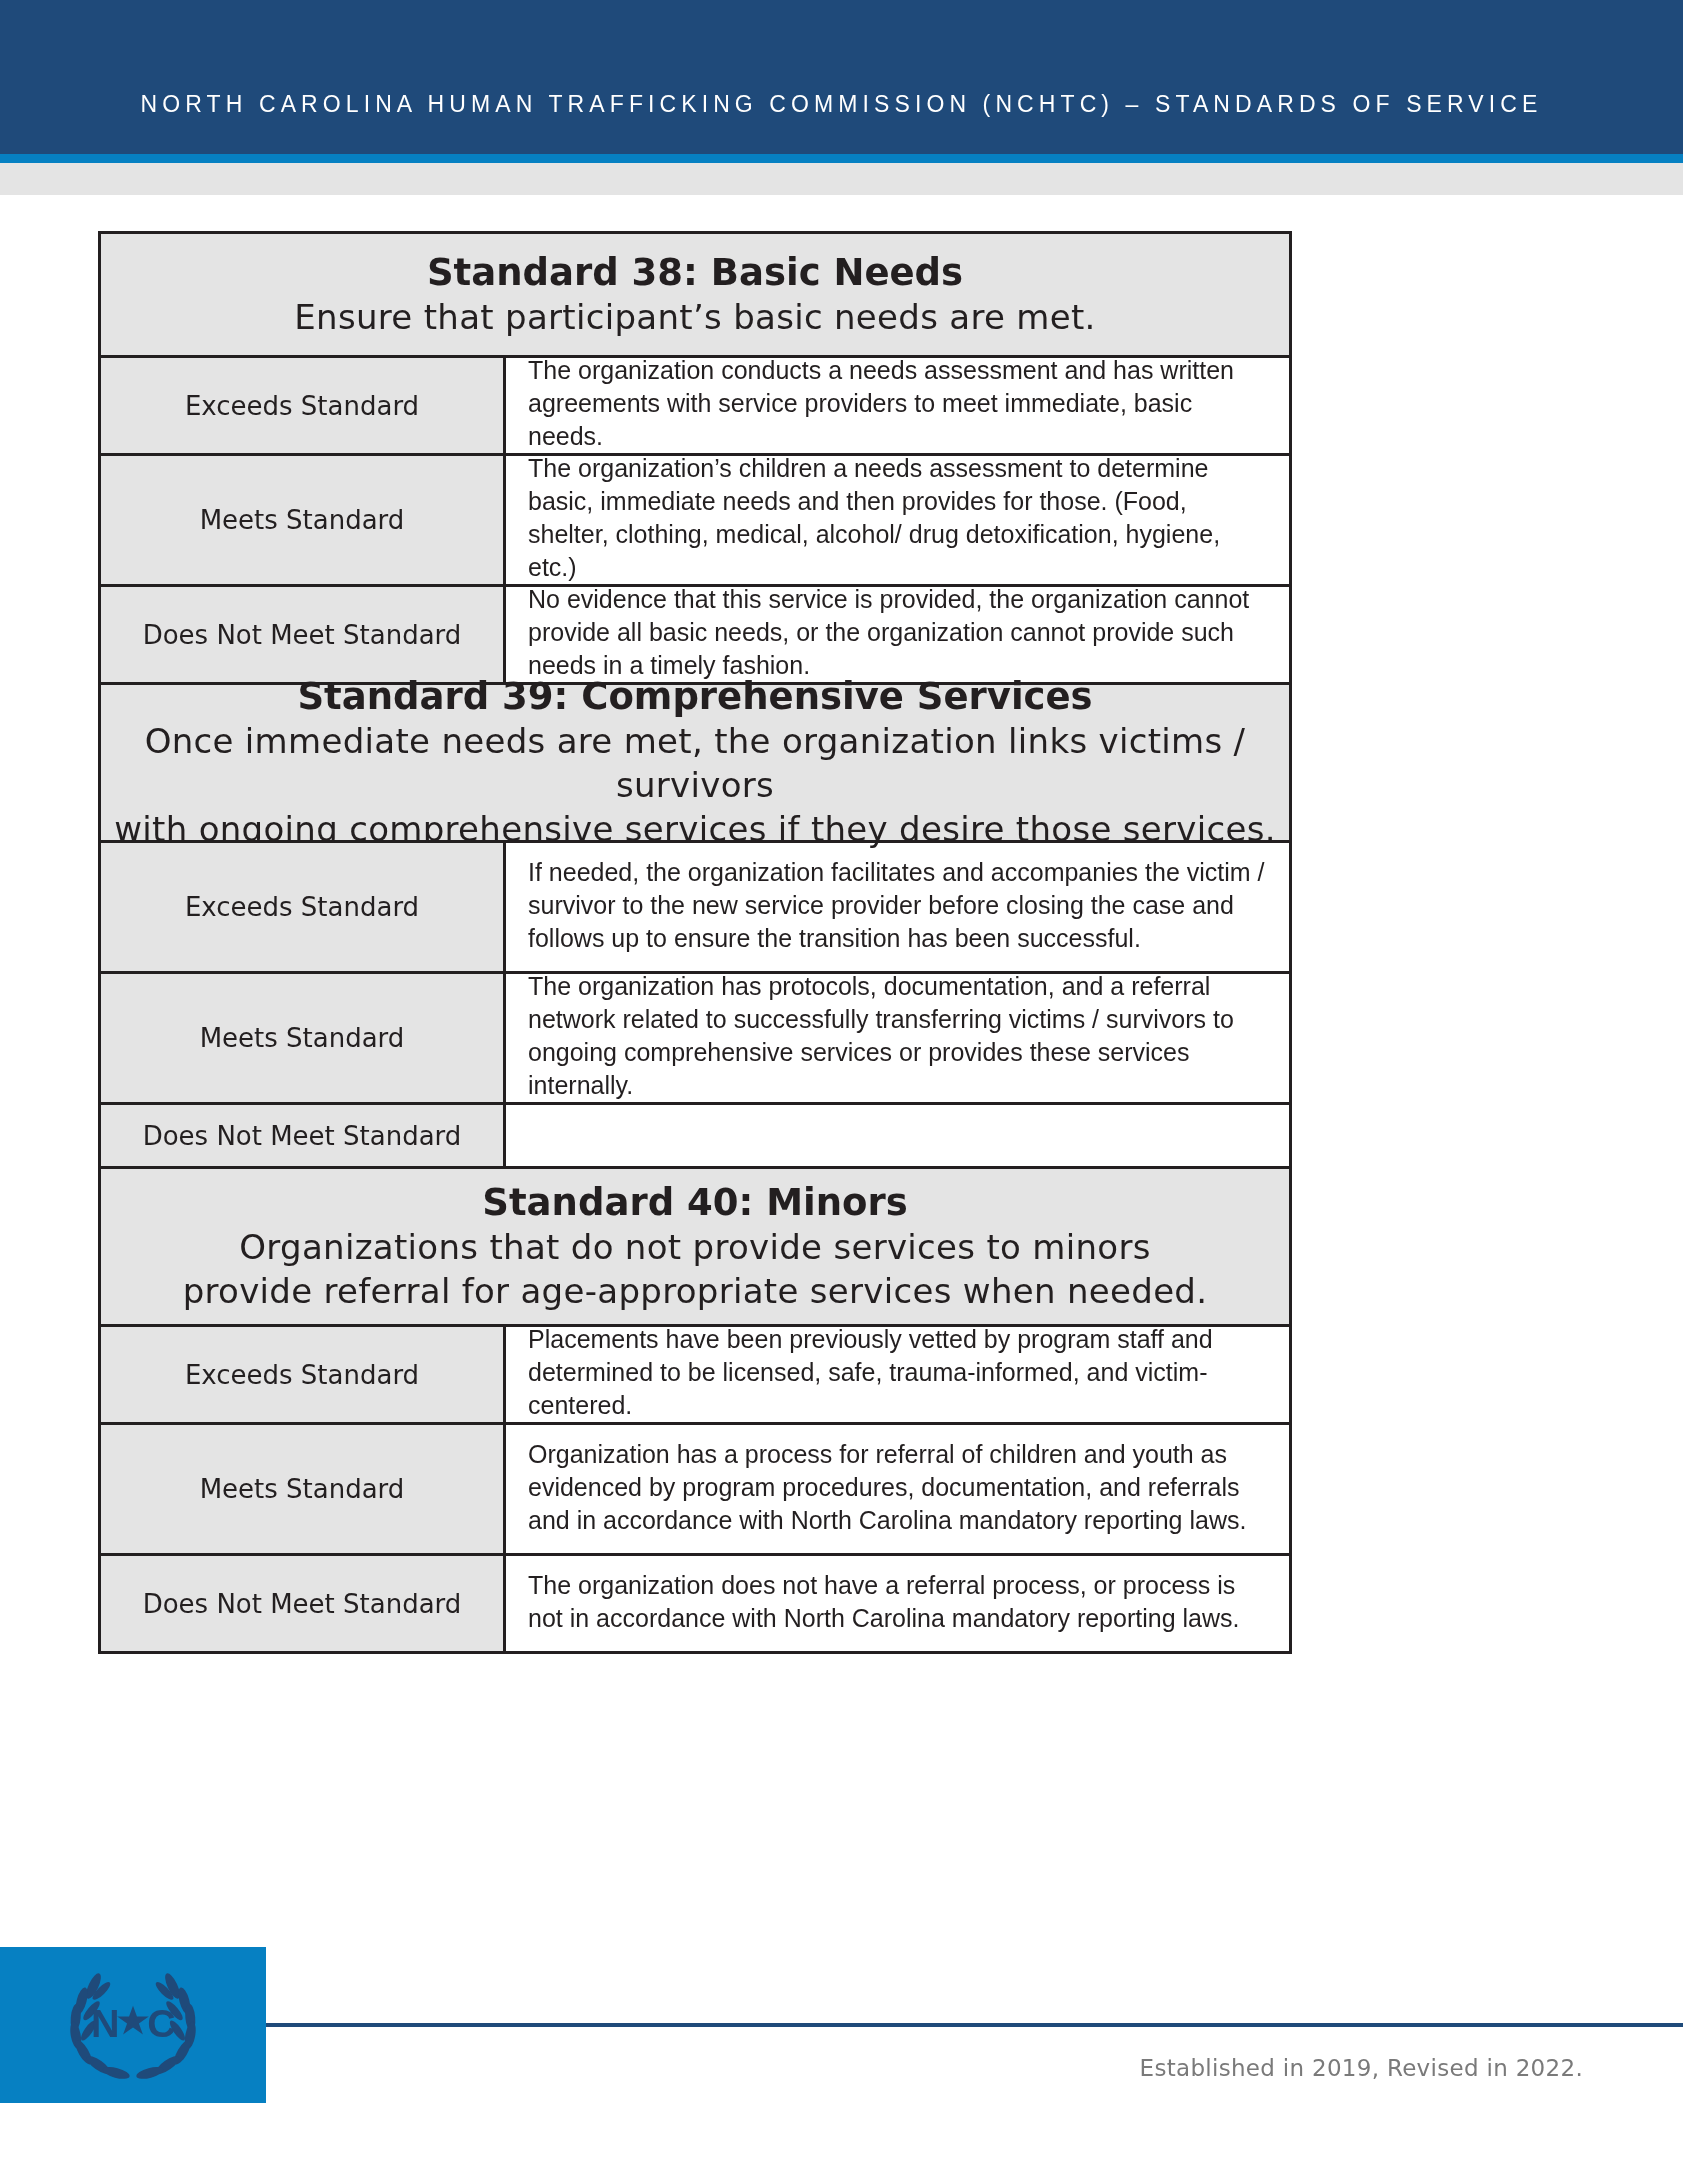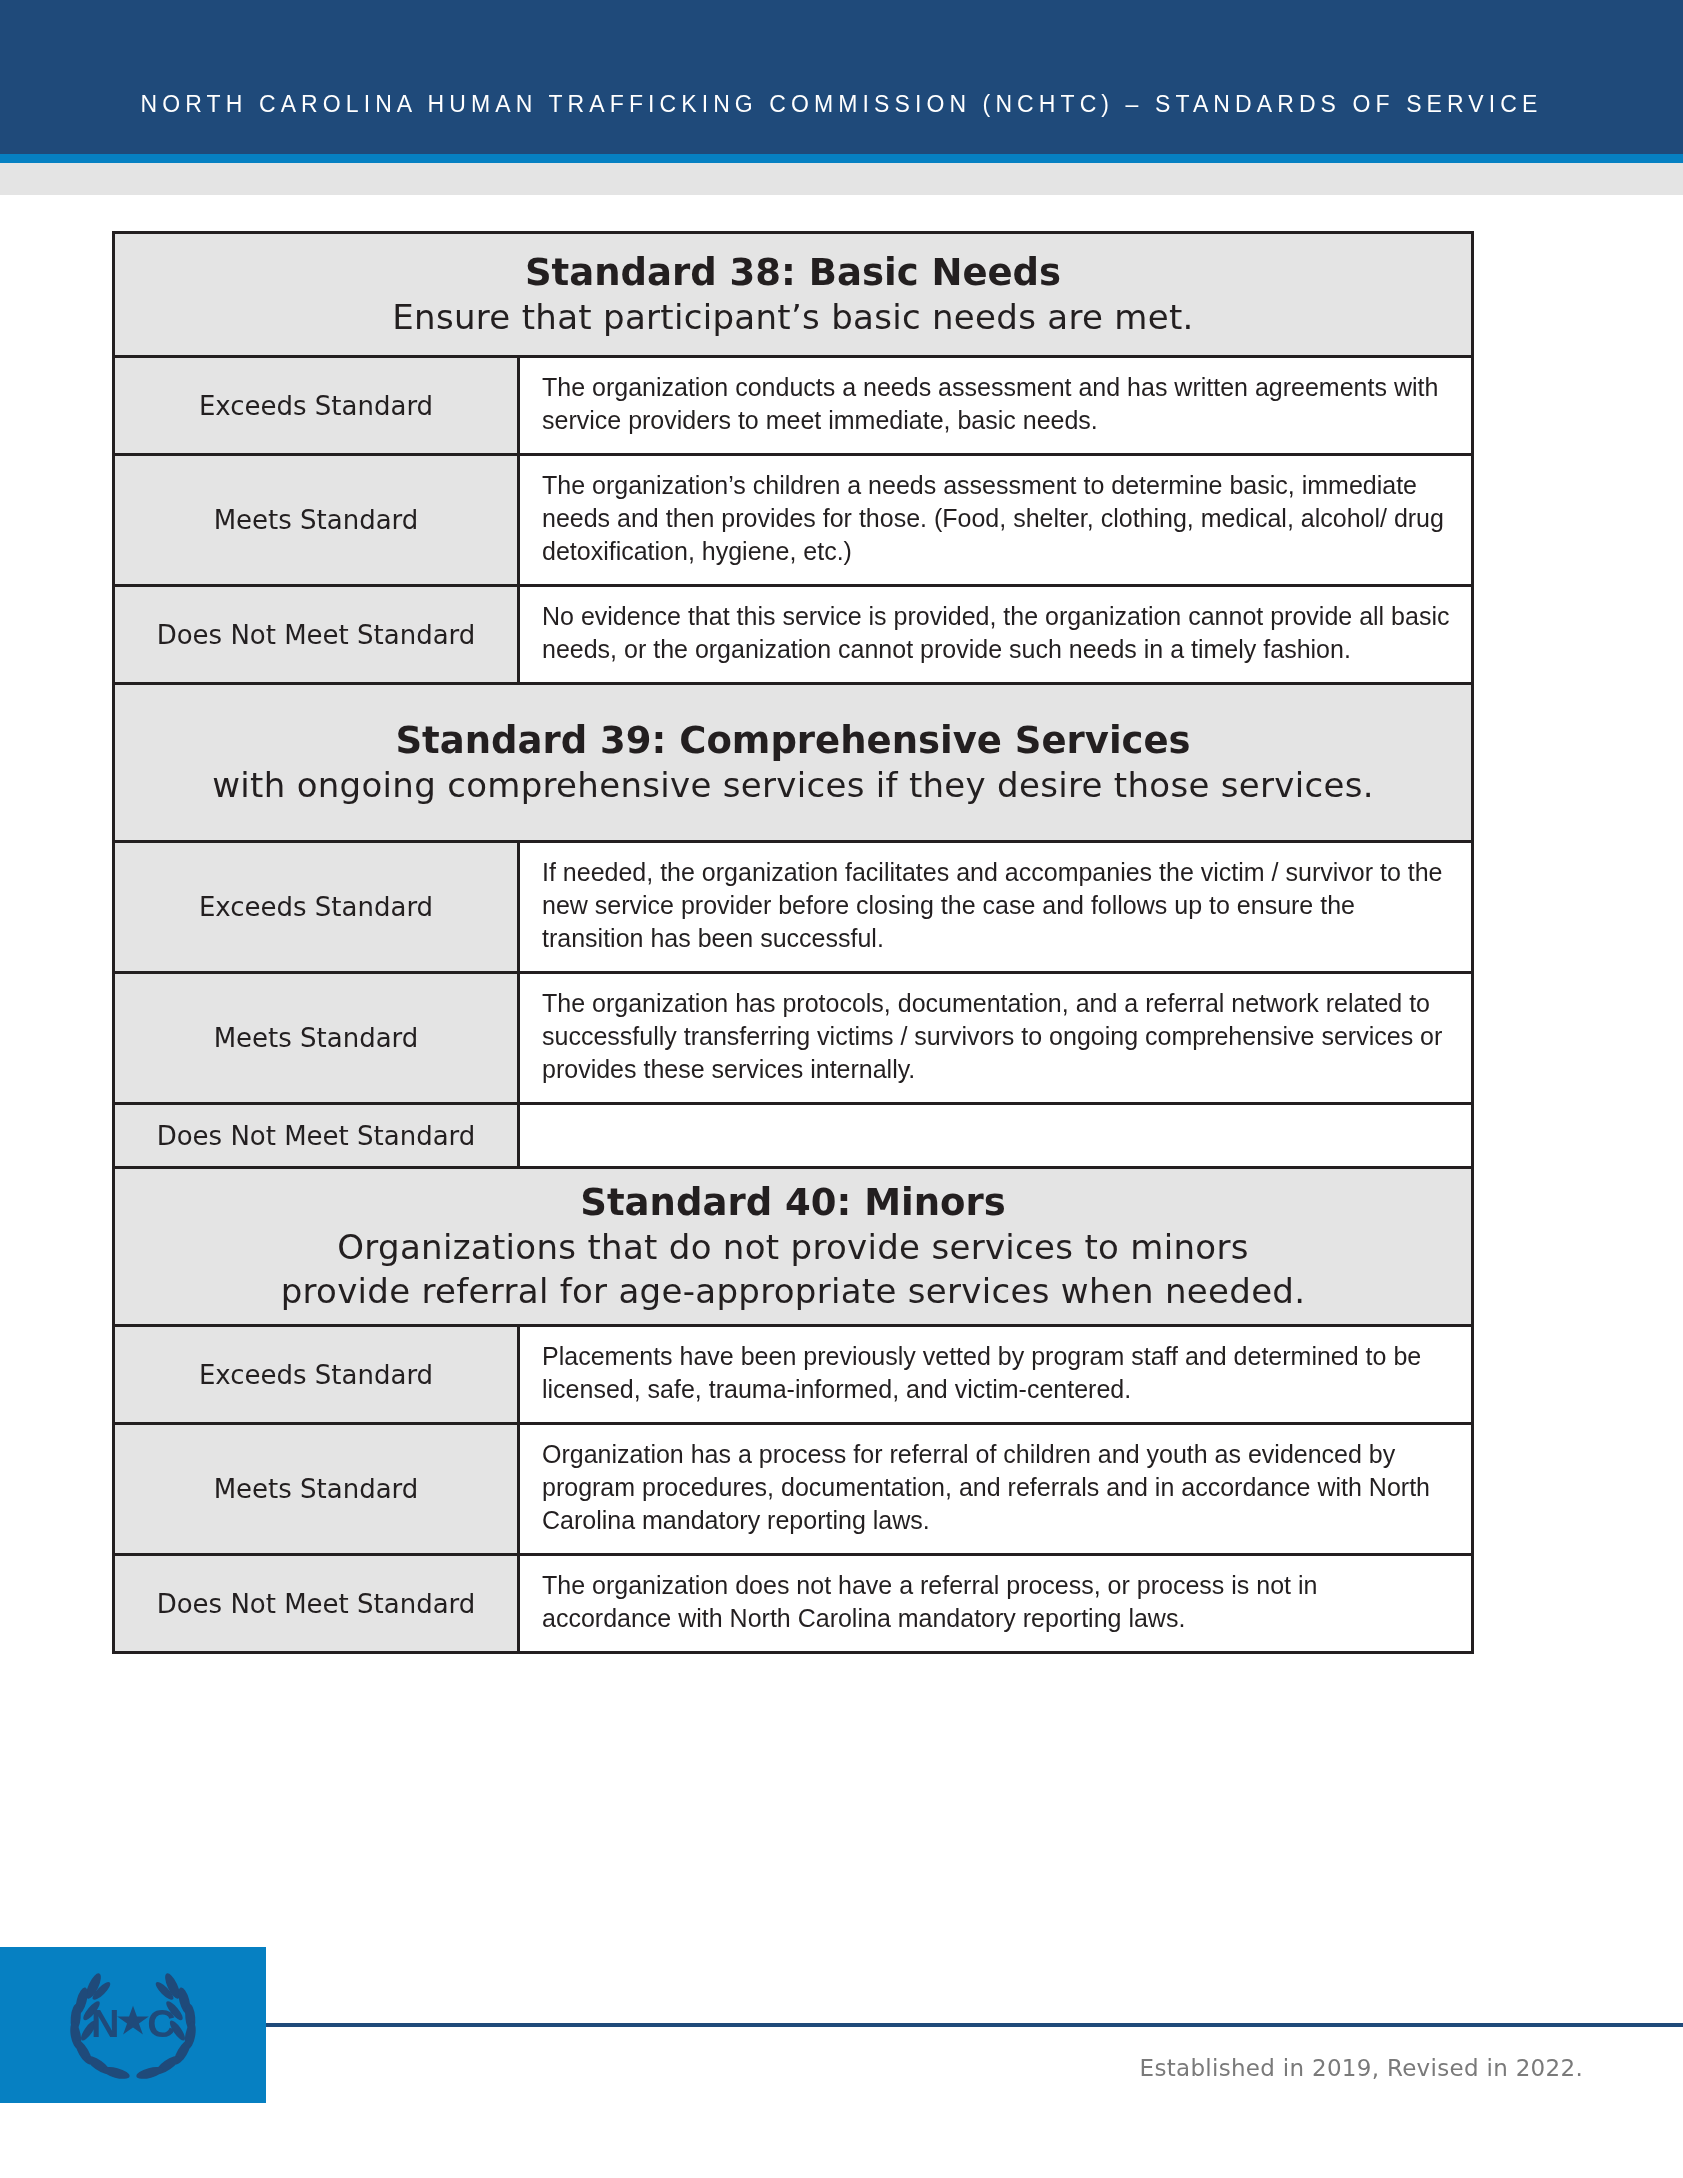--- a/index.html
+++ b/index.html
@@ -9,22 +9,22 @@
   }
   .hdr-top { position: absolute; left: 0; top: 0; width: 1683px; height: 154px; background: #1f4a7a; }
   .hdr-title {
     position: absolute; left: 0; right: 0; top: 91px; text-align: center;
     color: #ffffff; font-size: 23px; letter-spacing: 5.1px; font-family: "Liberation Sans", sans-serif;
   }
   .hdr-stripe { position: absolute; left: 0; top: 154px; width: 1683px; height: 9px; background: #0680c2; }
   .hdr-grey { position: absolute; left: 0; top: 163px; width: 1683px; height: 32px; background: #e4e4e4; }
 
   .table {
-    position: absolute; left: 98px; top: 231px; width: 1362px;
-    border: 3px solid #231f20; box-sizing: border-box; background: #fff; margin-left: 14px;
+    position: absolute; left: 98px; top: 231px; width: 1194px;
+    border: 3px solid #231f20; box-sizing: border-box; background: #fff;
   }
   .std-head {
     background: #e4e4e4; text-align: center; box-sizing: border-box;
     border-bottom: 3px solid #231f20; display: flex; flex-direction: column; justify-content: center;
   }
   .std-title { font-weight: bold; font-size: 37px; line-height: 44px; }
   .std-desc { font-size: 34px; line-height: 44px; letter-spacing: 0.3px; }
   .row { display: flex; box-sizing: border-box; border-bottom: 3px solid #231f20; }
   .row.last { border-bottom: none; }
   .lvl {
@@ -67,20 +67,21 @@
     <div class="lvl">Meets Standard</div>
     <div class="desc">The organization’s children a needs assessment to determine basic, immediate needs and then provides for those. (Food, shelter, clothing, medical, alcohol/ drug detoxification, hygiene, etc.)</div>
   </div>
   <div class="row" style="height:98px">
     <div class="lvl">Does Not Meet Standard</div>
     <div class="desc">No evidence that this service is provided, the organization cannot provide all basic needs, or the organization cannot provide such needs in a timely fashion.</div>
   </div>
 
   <div class="std-head" style="height:158px">
     <div class="std-title">Standard 39: Comprehensive Services</div>
+    <div class="std-desc">Once immediate needs are met, the organization links victims / survivors</div>
     <div class="std-desc">with ongoing comprehensive services if they desire those services.</div>
   </div>
   <div class="row" style="height:131px">
     <div class="lvl">Exceeds Standard</div>
     <div class="desc">If needed, the organization facilitates and accompanies the victim / survivor to the new service provider before closing the case and follows up to ensure the transition has been successful.</div>
   </div>
   <div class="row" style="height:131px">
     <div class="lvl">Meets Standard</div>
     <div class="desc">The organization has protocols, documentation, and a referral network related to successfully transferring victims / survivors to ongoing comprehensive services or provides these services internally.</div>
   </div>

